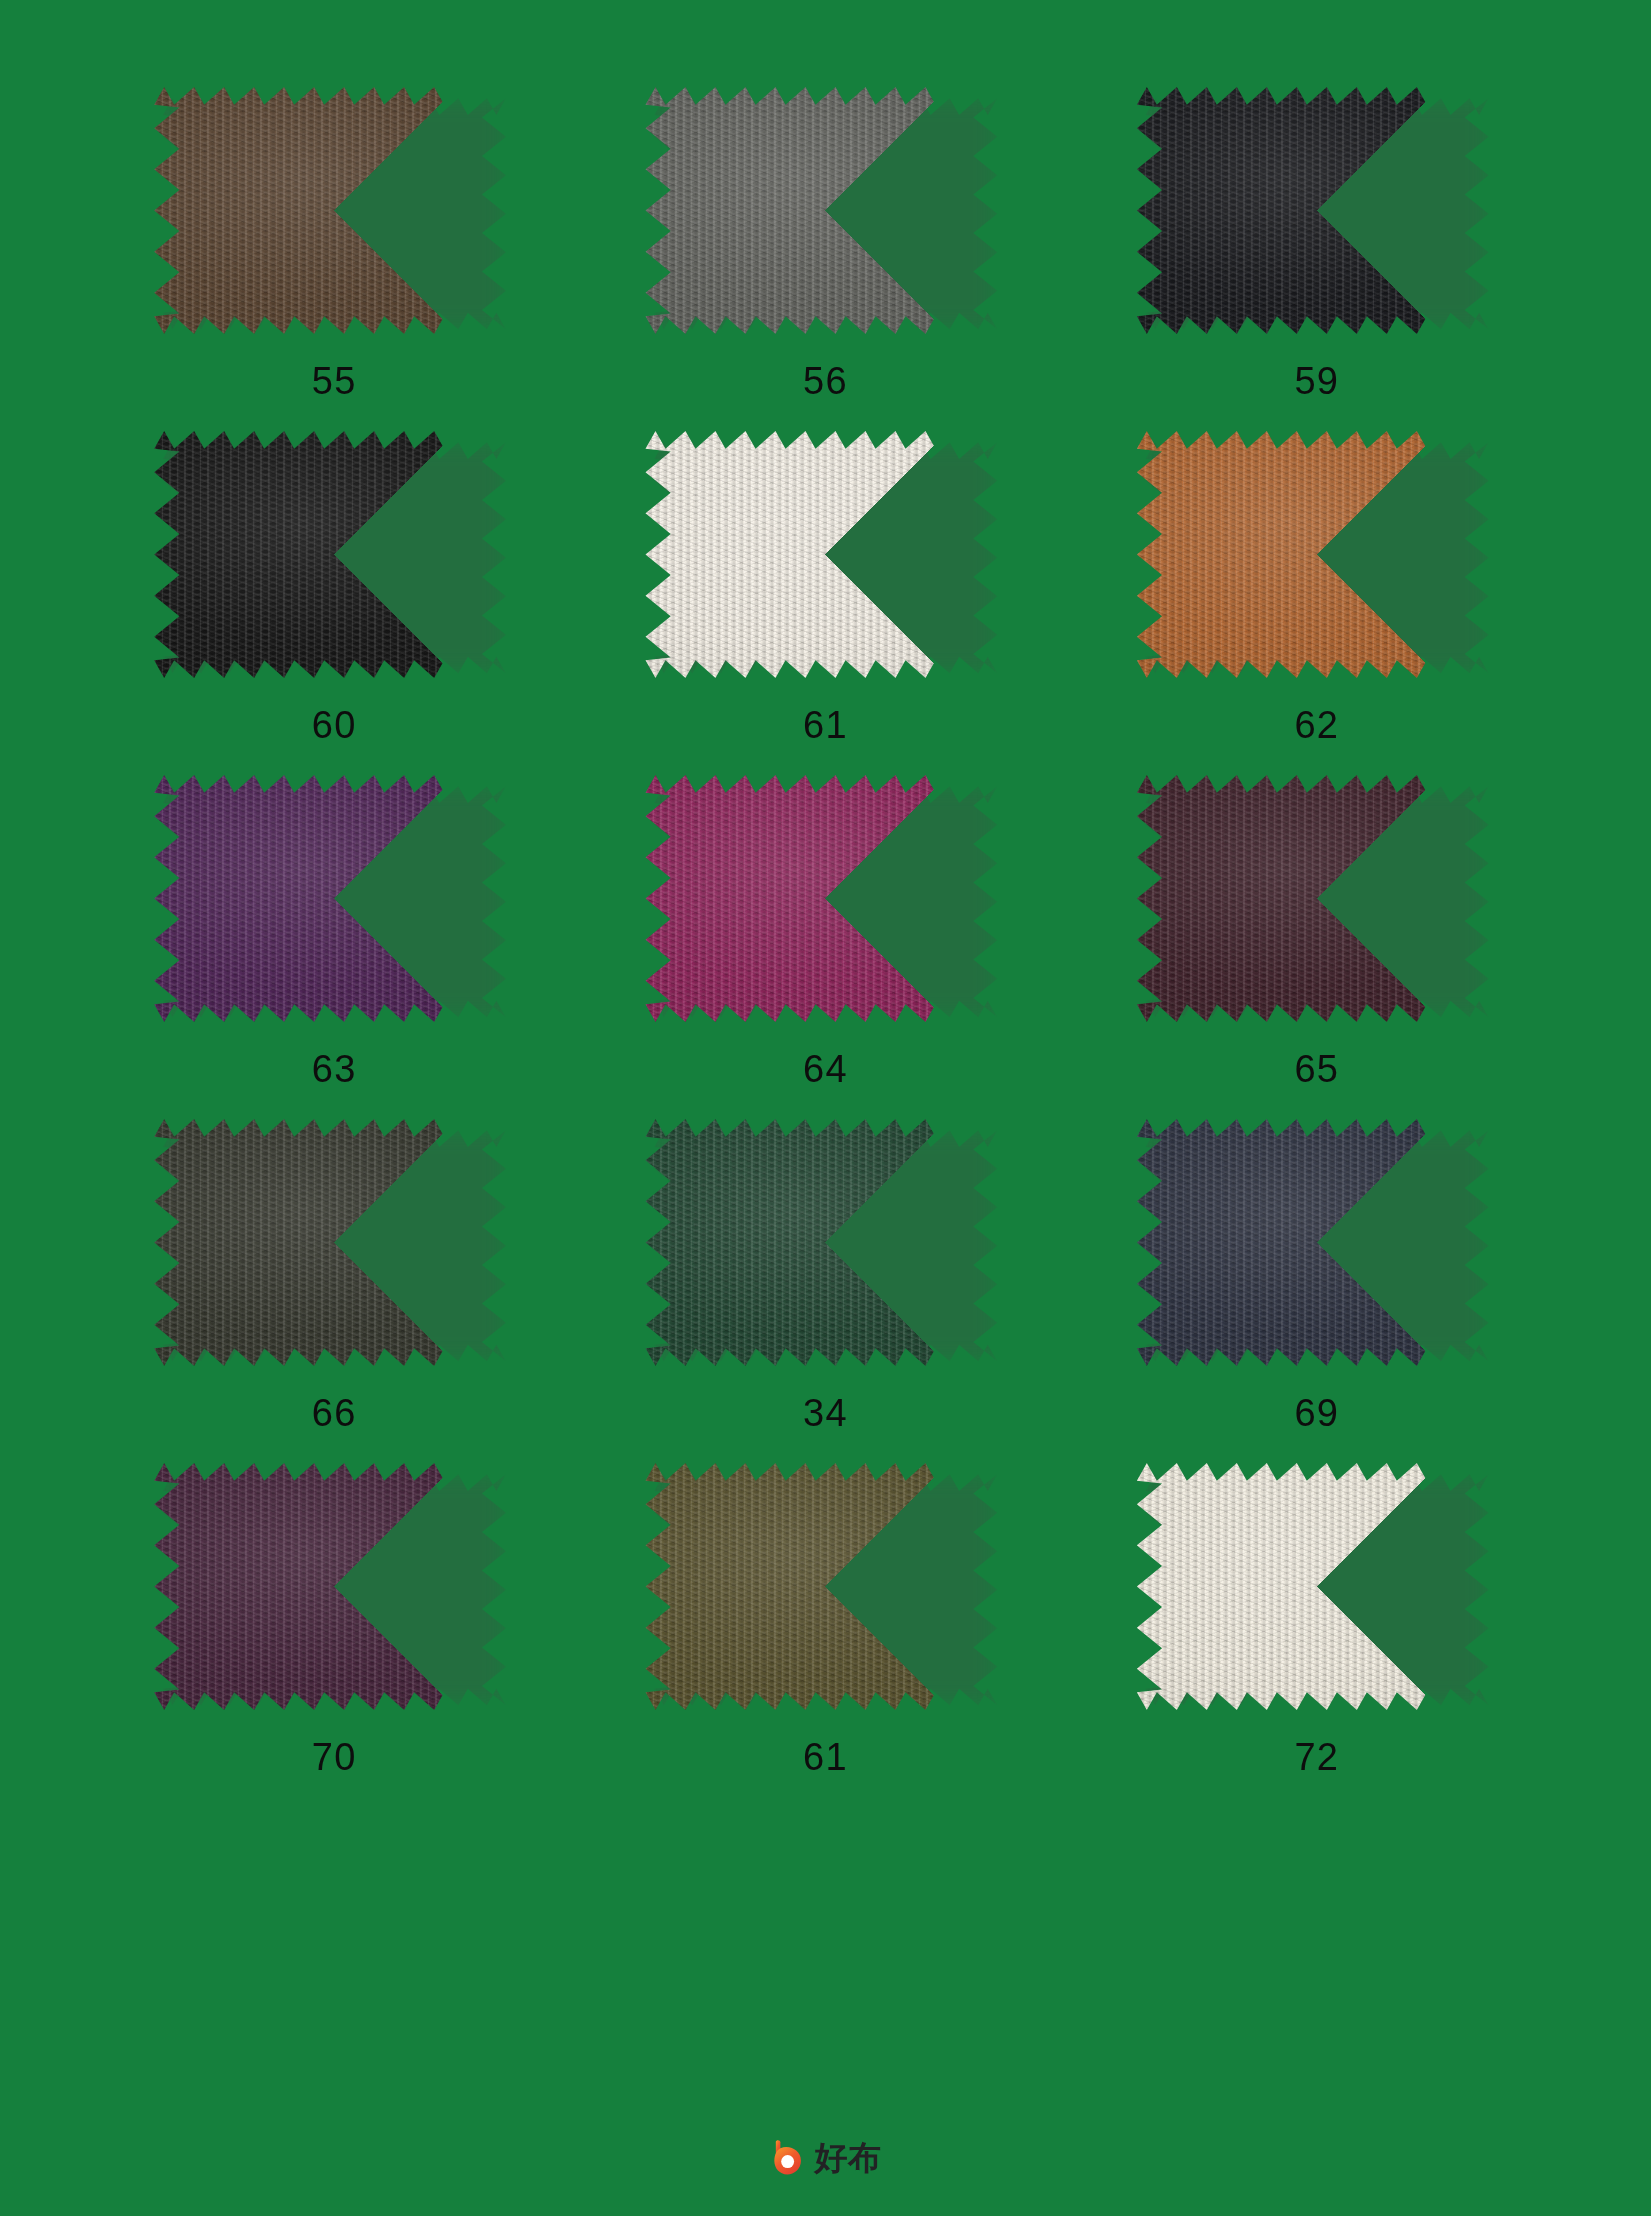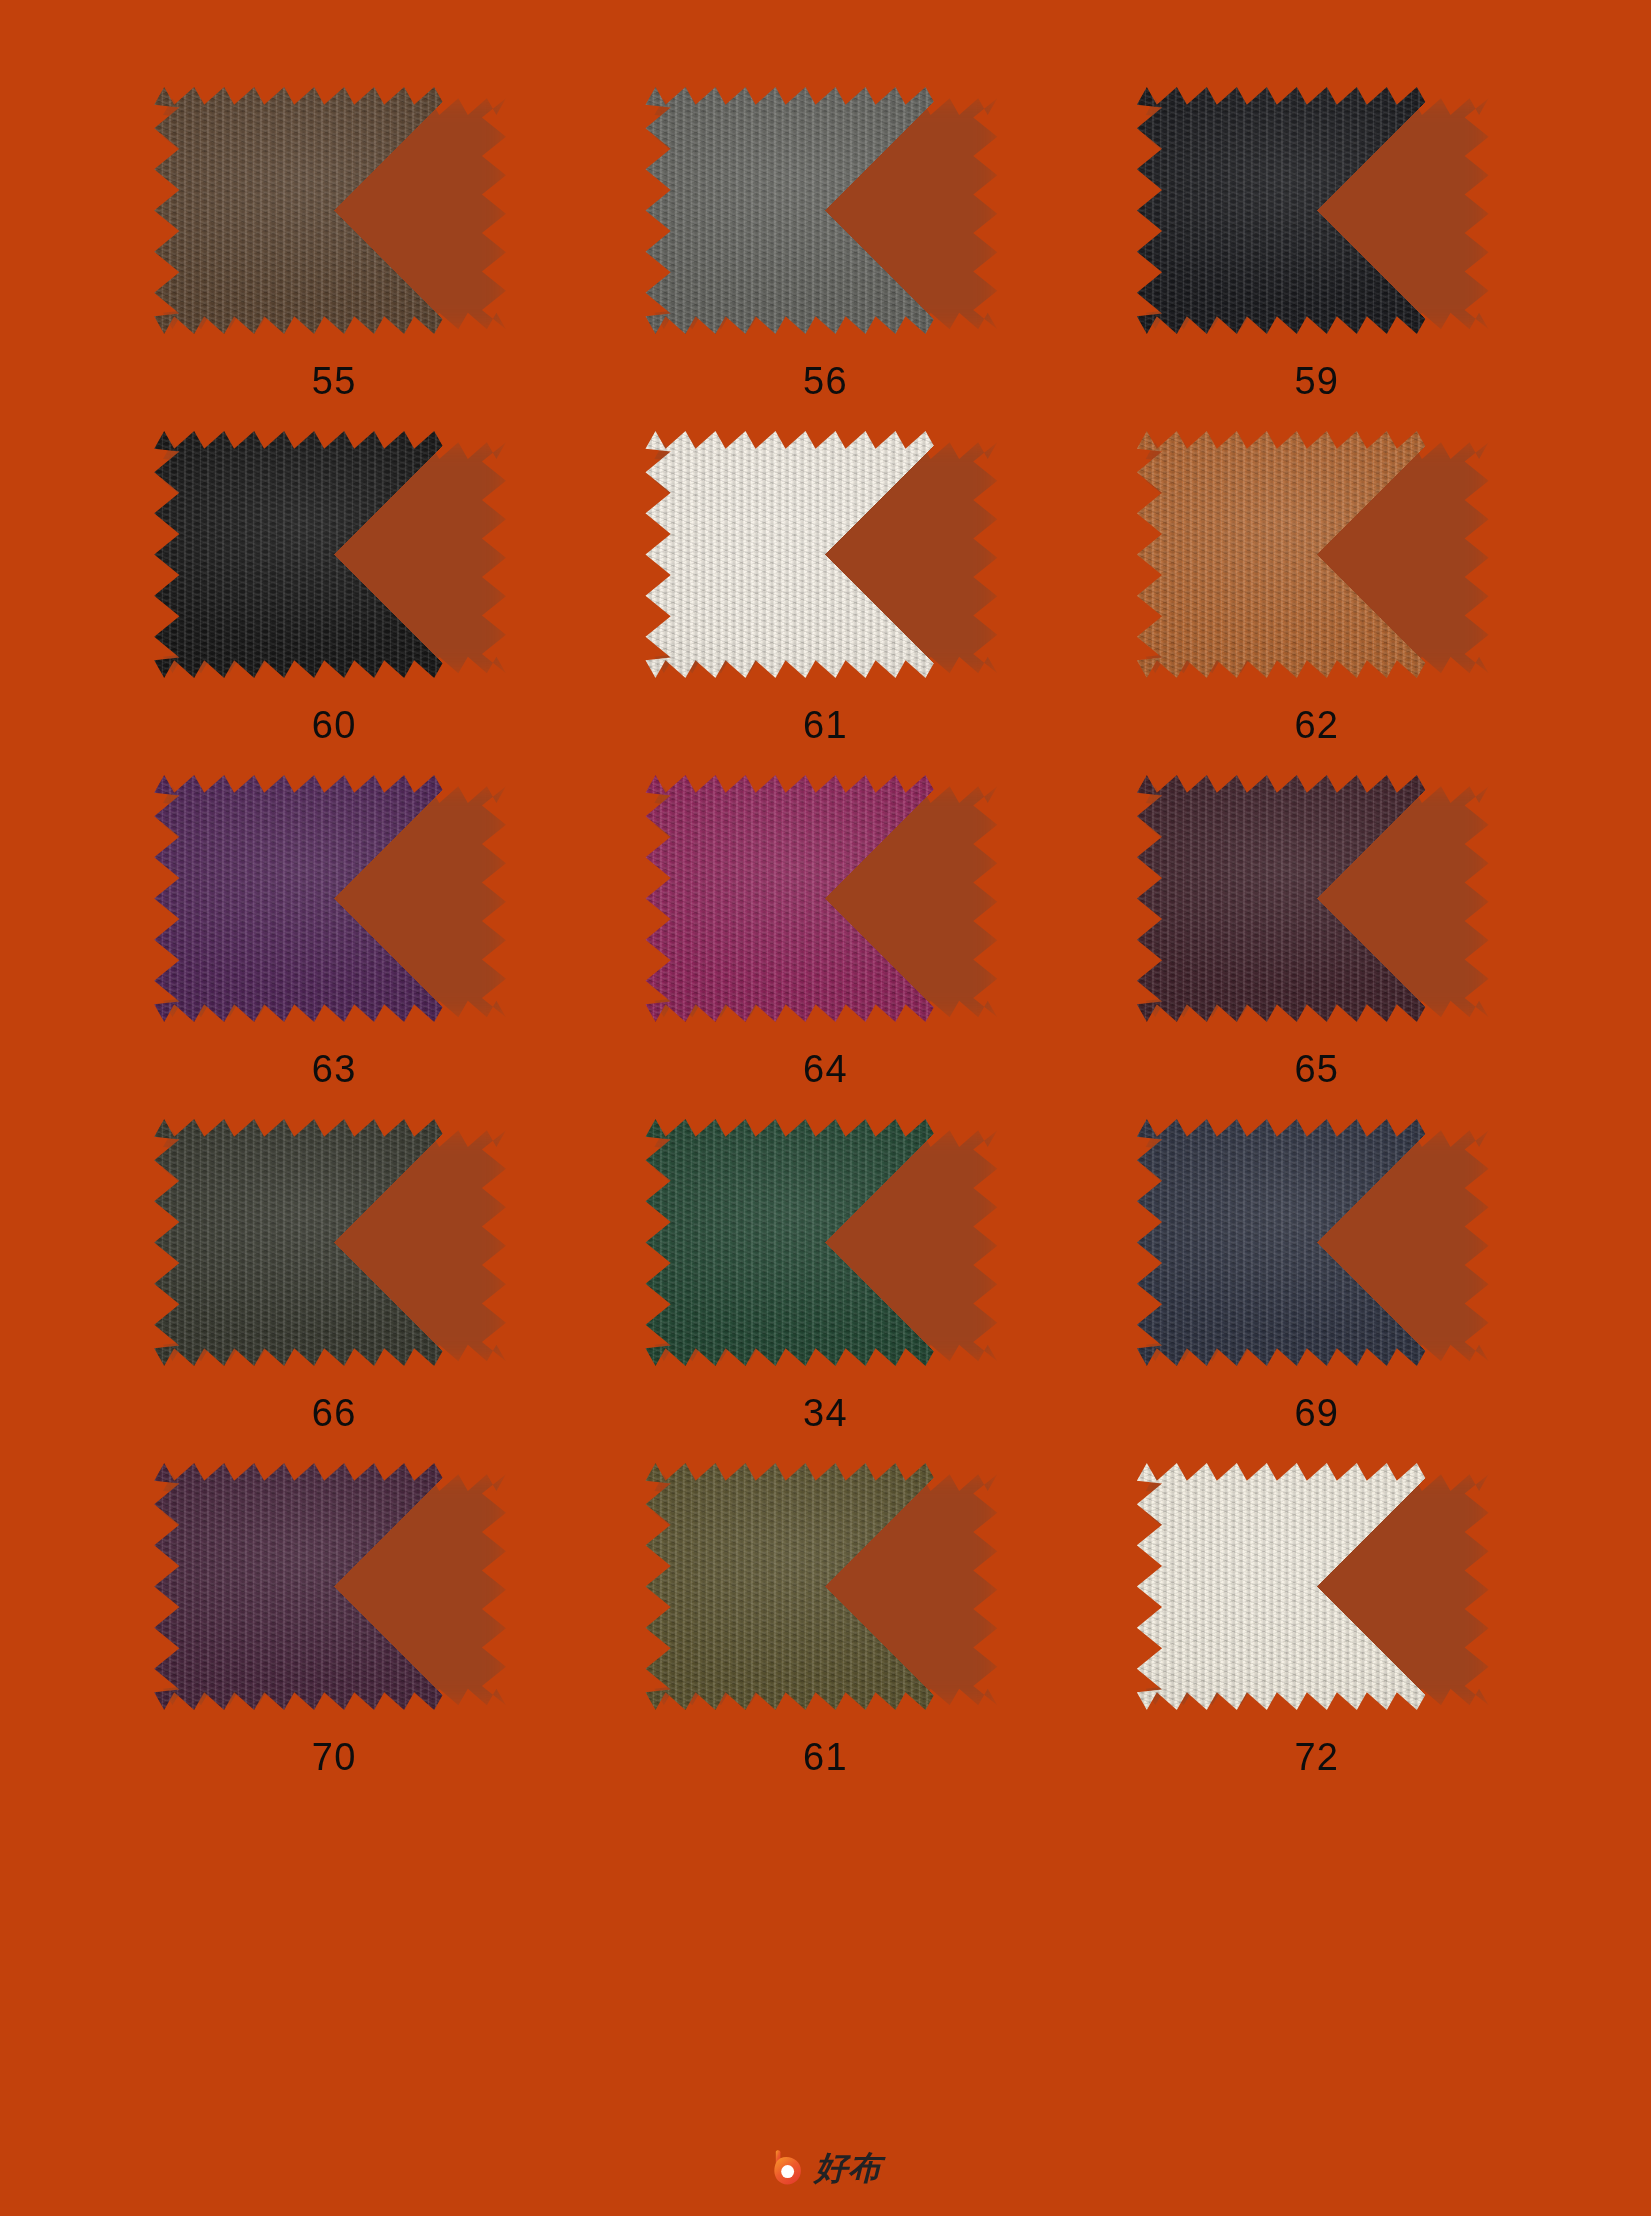--- a/index.html
+++ b/index.html
@@ -12,21 +12,21 @@
     width: 1651px;
     height: 2216px;
     font-family: "Liberation Sans", "DejaVu Sans", sans-serif;
     overflow: hidden;
     position: relative;
   }
 
   #sheet {
     width: 1651px;
     height: 2216px;
-    background: #c2410c;
+    background: #15803d;
     position: relative;
     box-sizing: border-box;
     padding-top: 87px;
   }
 
   
   .swatch-grid {
     display: grid;
     grid-template-columns: repeat(3, 1fr);
     grid-auto-rows: 344px;
@@ -188,27 +188,26 @@
     font-weight: 400;
     font-family: "Liberation Sans", "DejaVu Sans", sans-serif;
     text-align: center;
     user-select: none;
   }
 
   
   .footer {
     position: absolute;
     left: 0;
-    bottom: 30px;
+    bottom: 40px;
     width: 100%;
     display: flex;
     align-items: center;
     justify-content: center;
     gap: 7px;
-    font-style: italic;
   }
   .logo-mark {
     width: 38px;
     height: 38px;
     display: block;
     flex: 0 0 auto;
   }
   .logo-text {
     font-size: 33px;
     line-height: 1;

